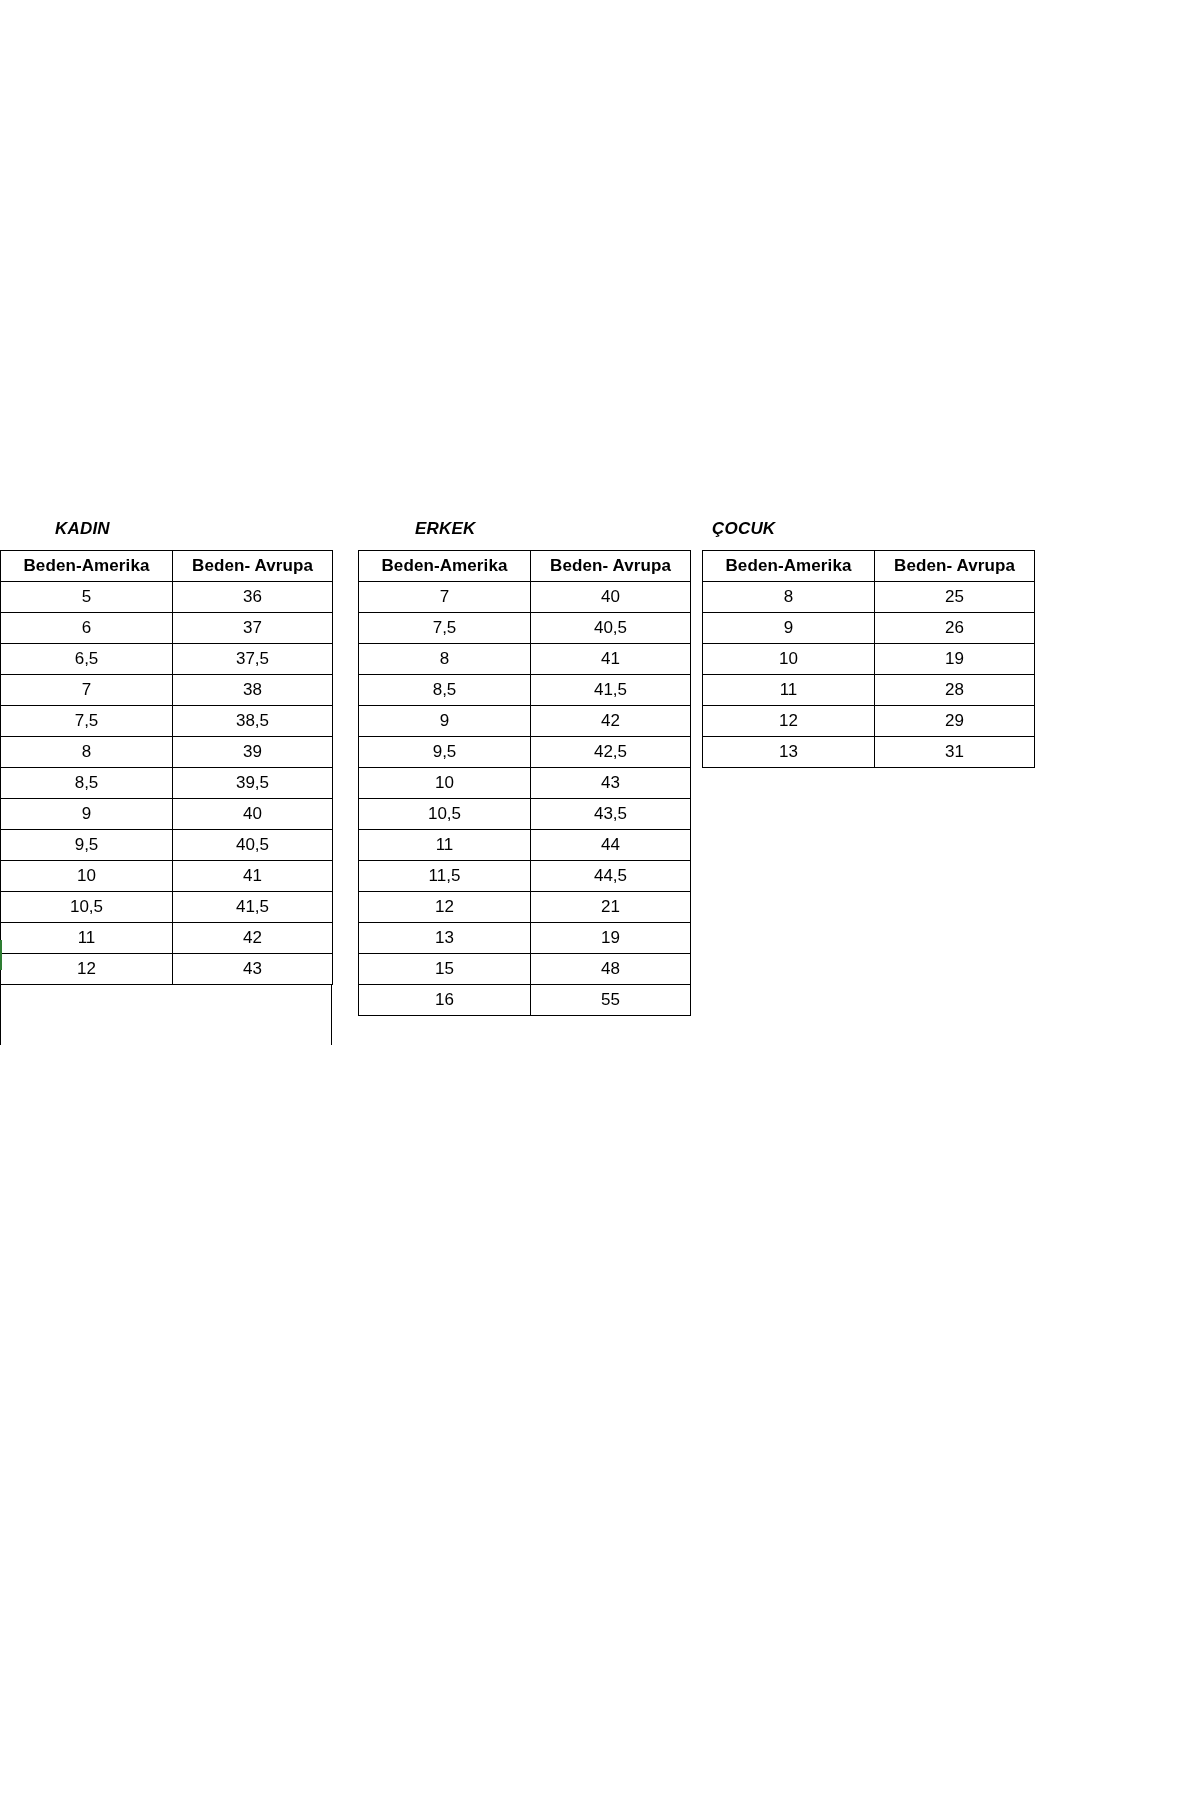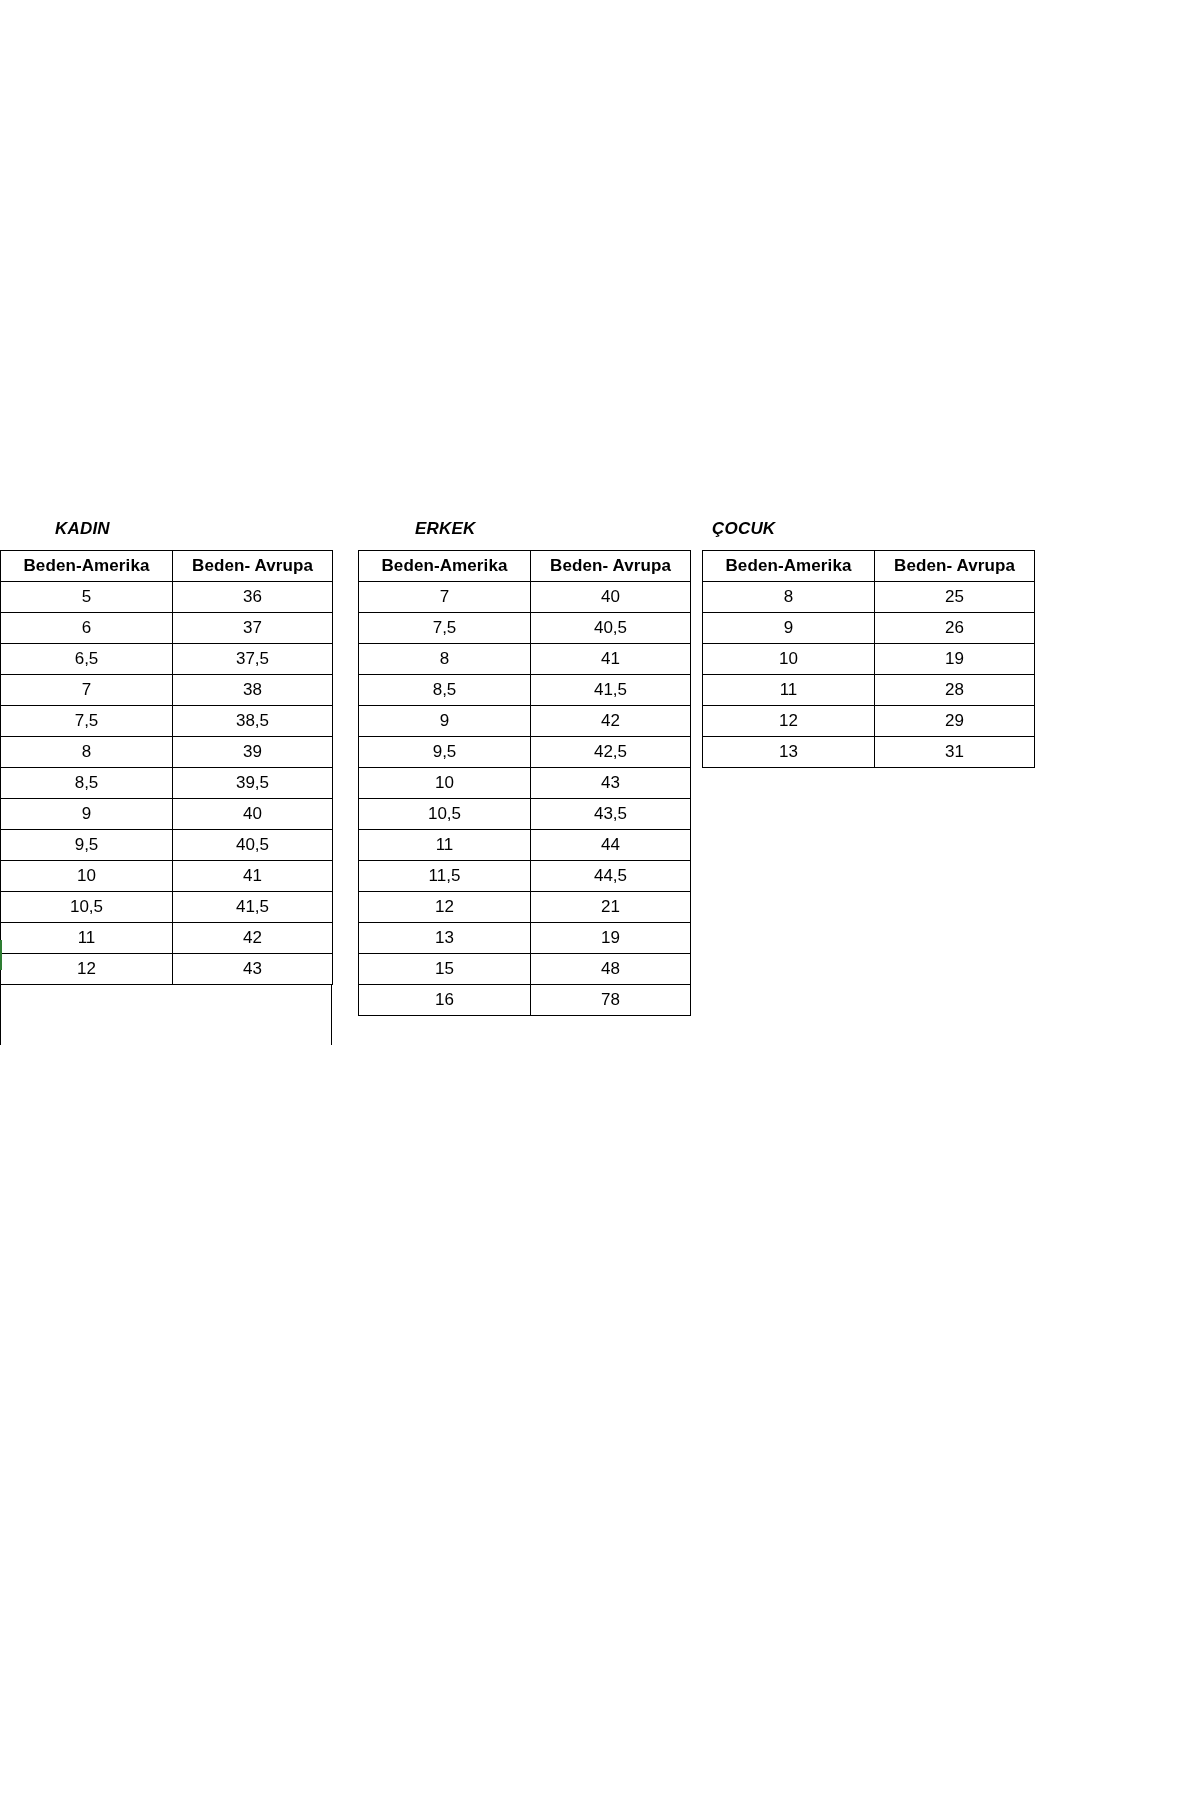--- a/index.html
+++ b/index.html
@@ -234,21 +234,21 @@
           <tr>
               <td>13</td>
               <td>19</td>
             </tr>
           <tr>
               <td>15</td>
               <td>48</td>
             </tr>
           <tr>
               <td>16</td>
-              <td>78</td>
+              <td>55</td>
             </tr>
         </tbody>
       </table>
     </div>
 
     <div class="table-block block-cocuk">
       <div class="group-title">ÇOCUK</div>
       <table class="size-table">
         <colgroup>
             <col class="c1">

